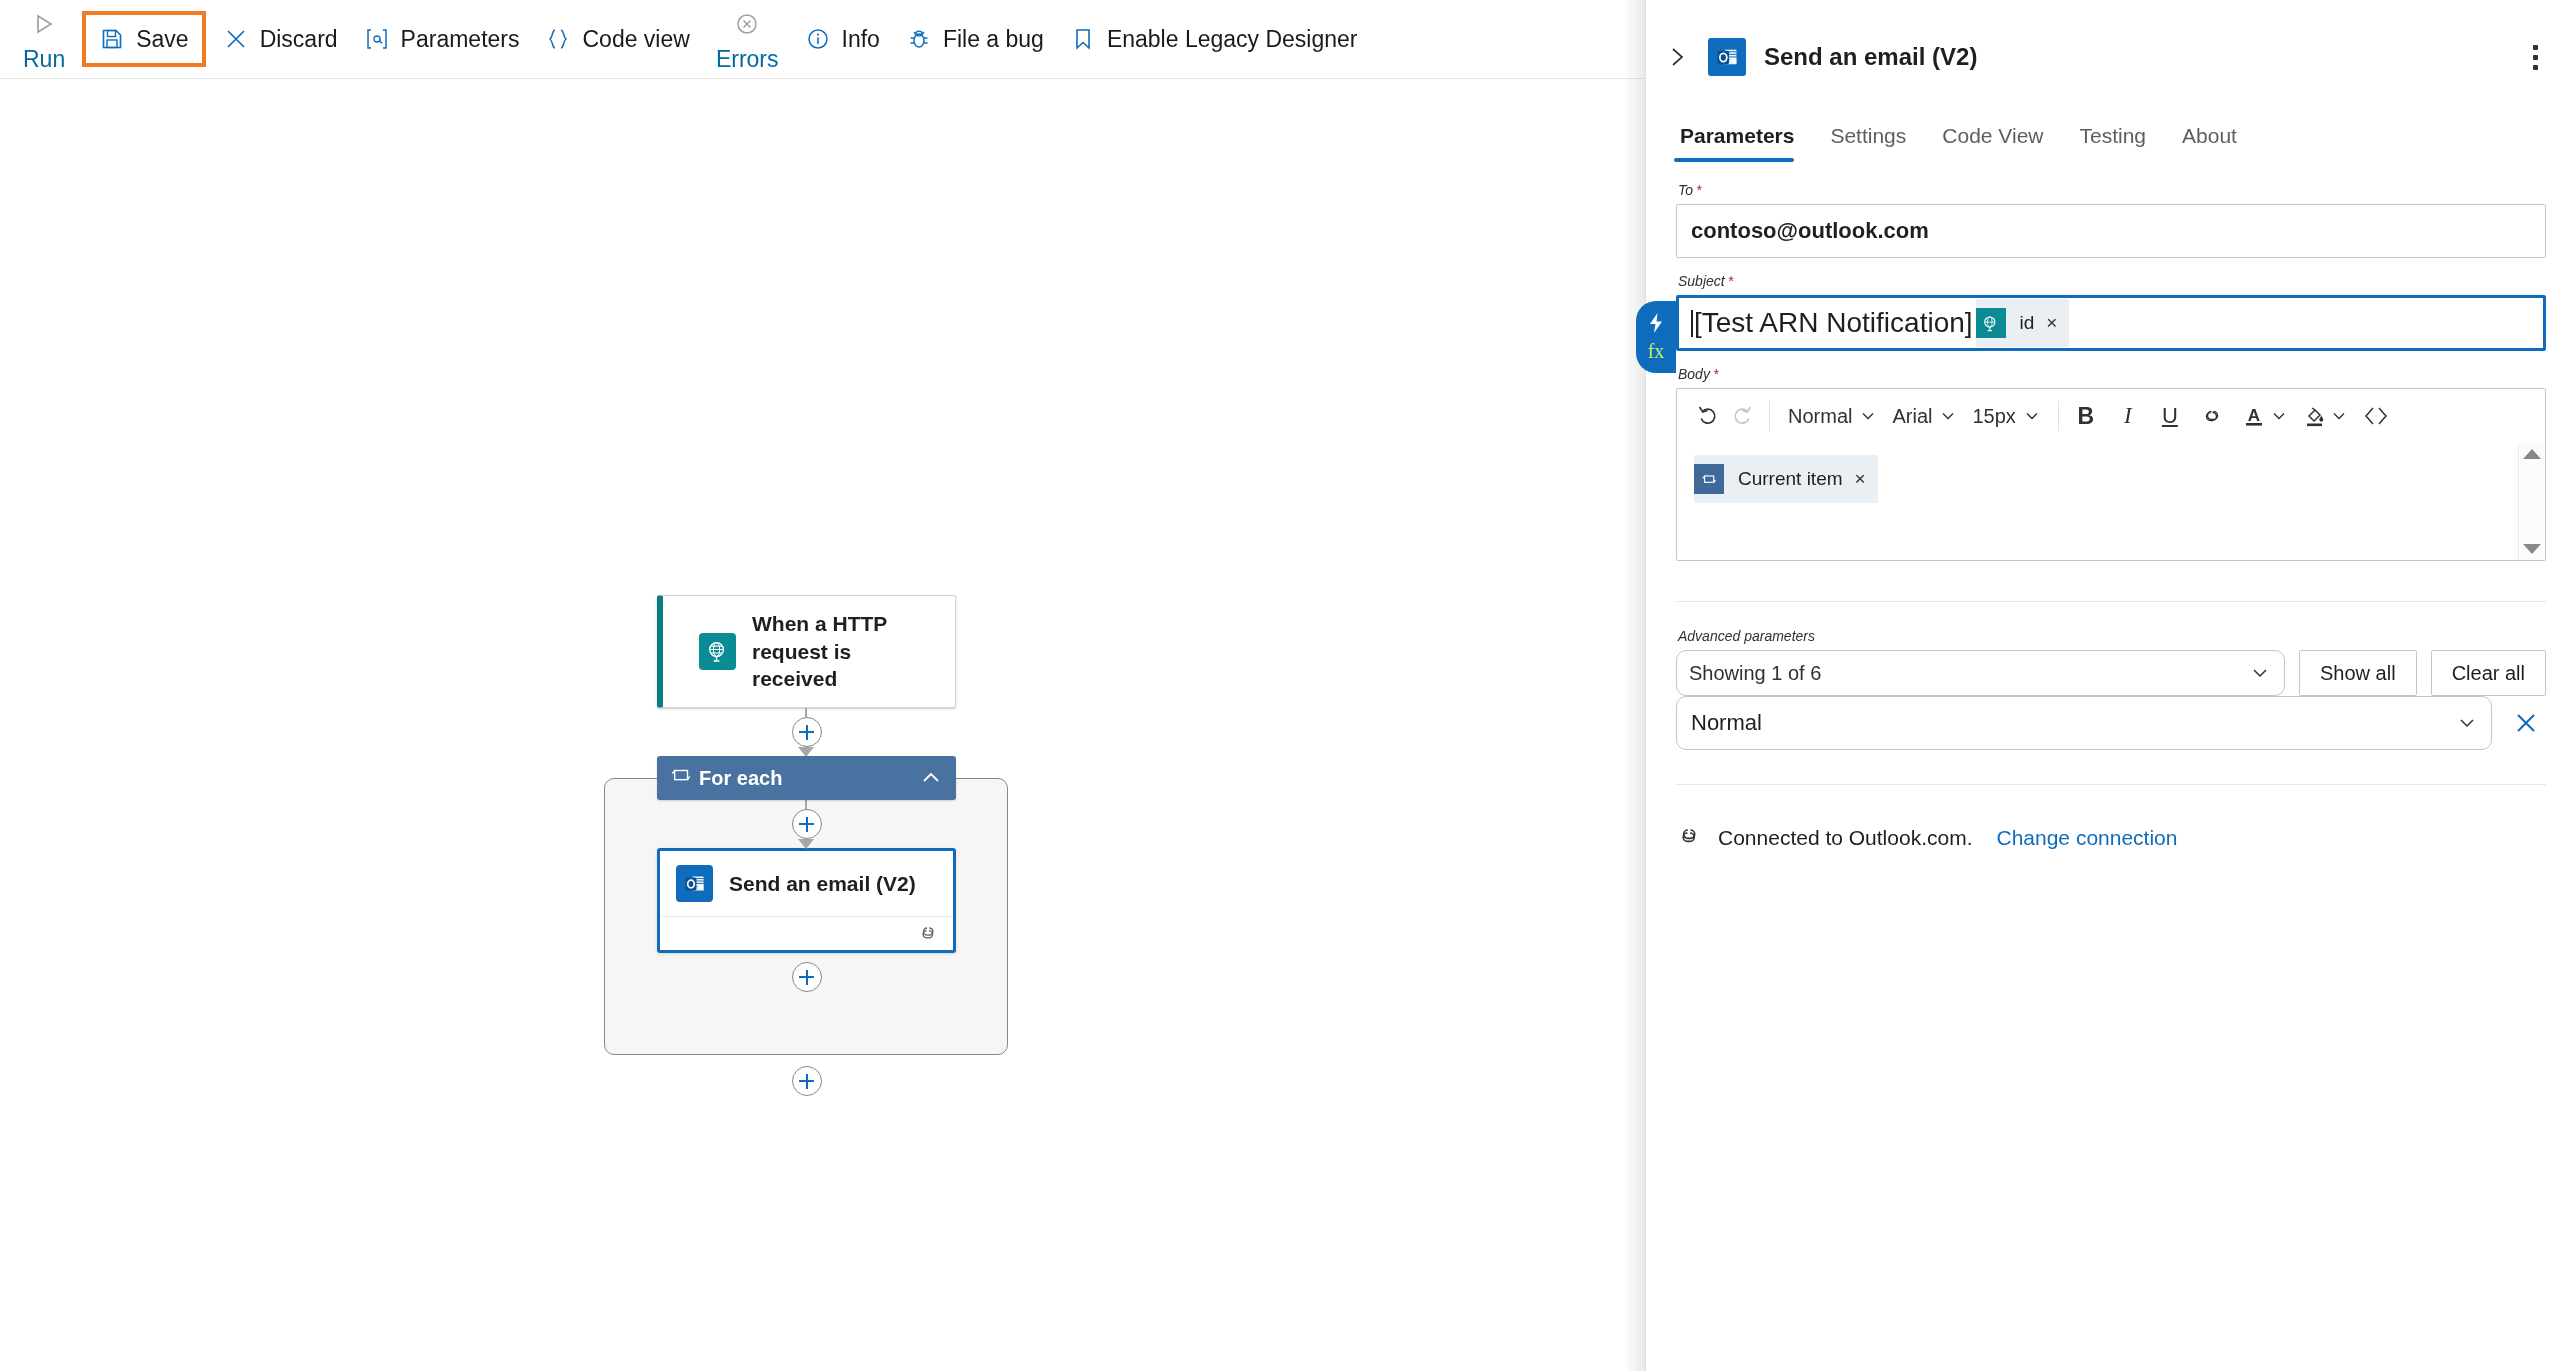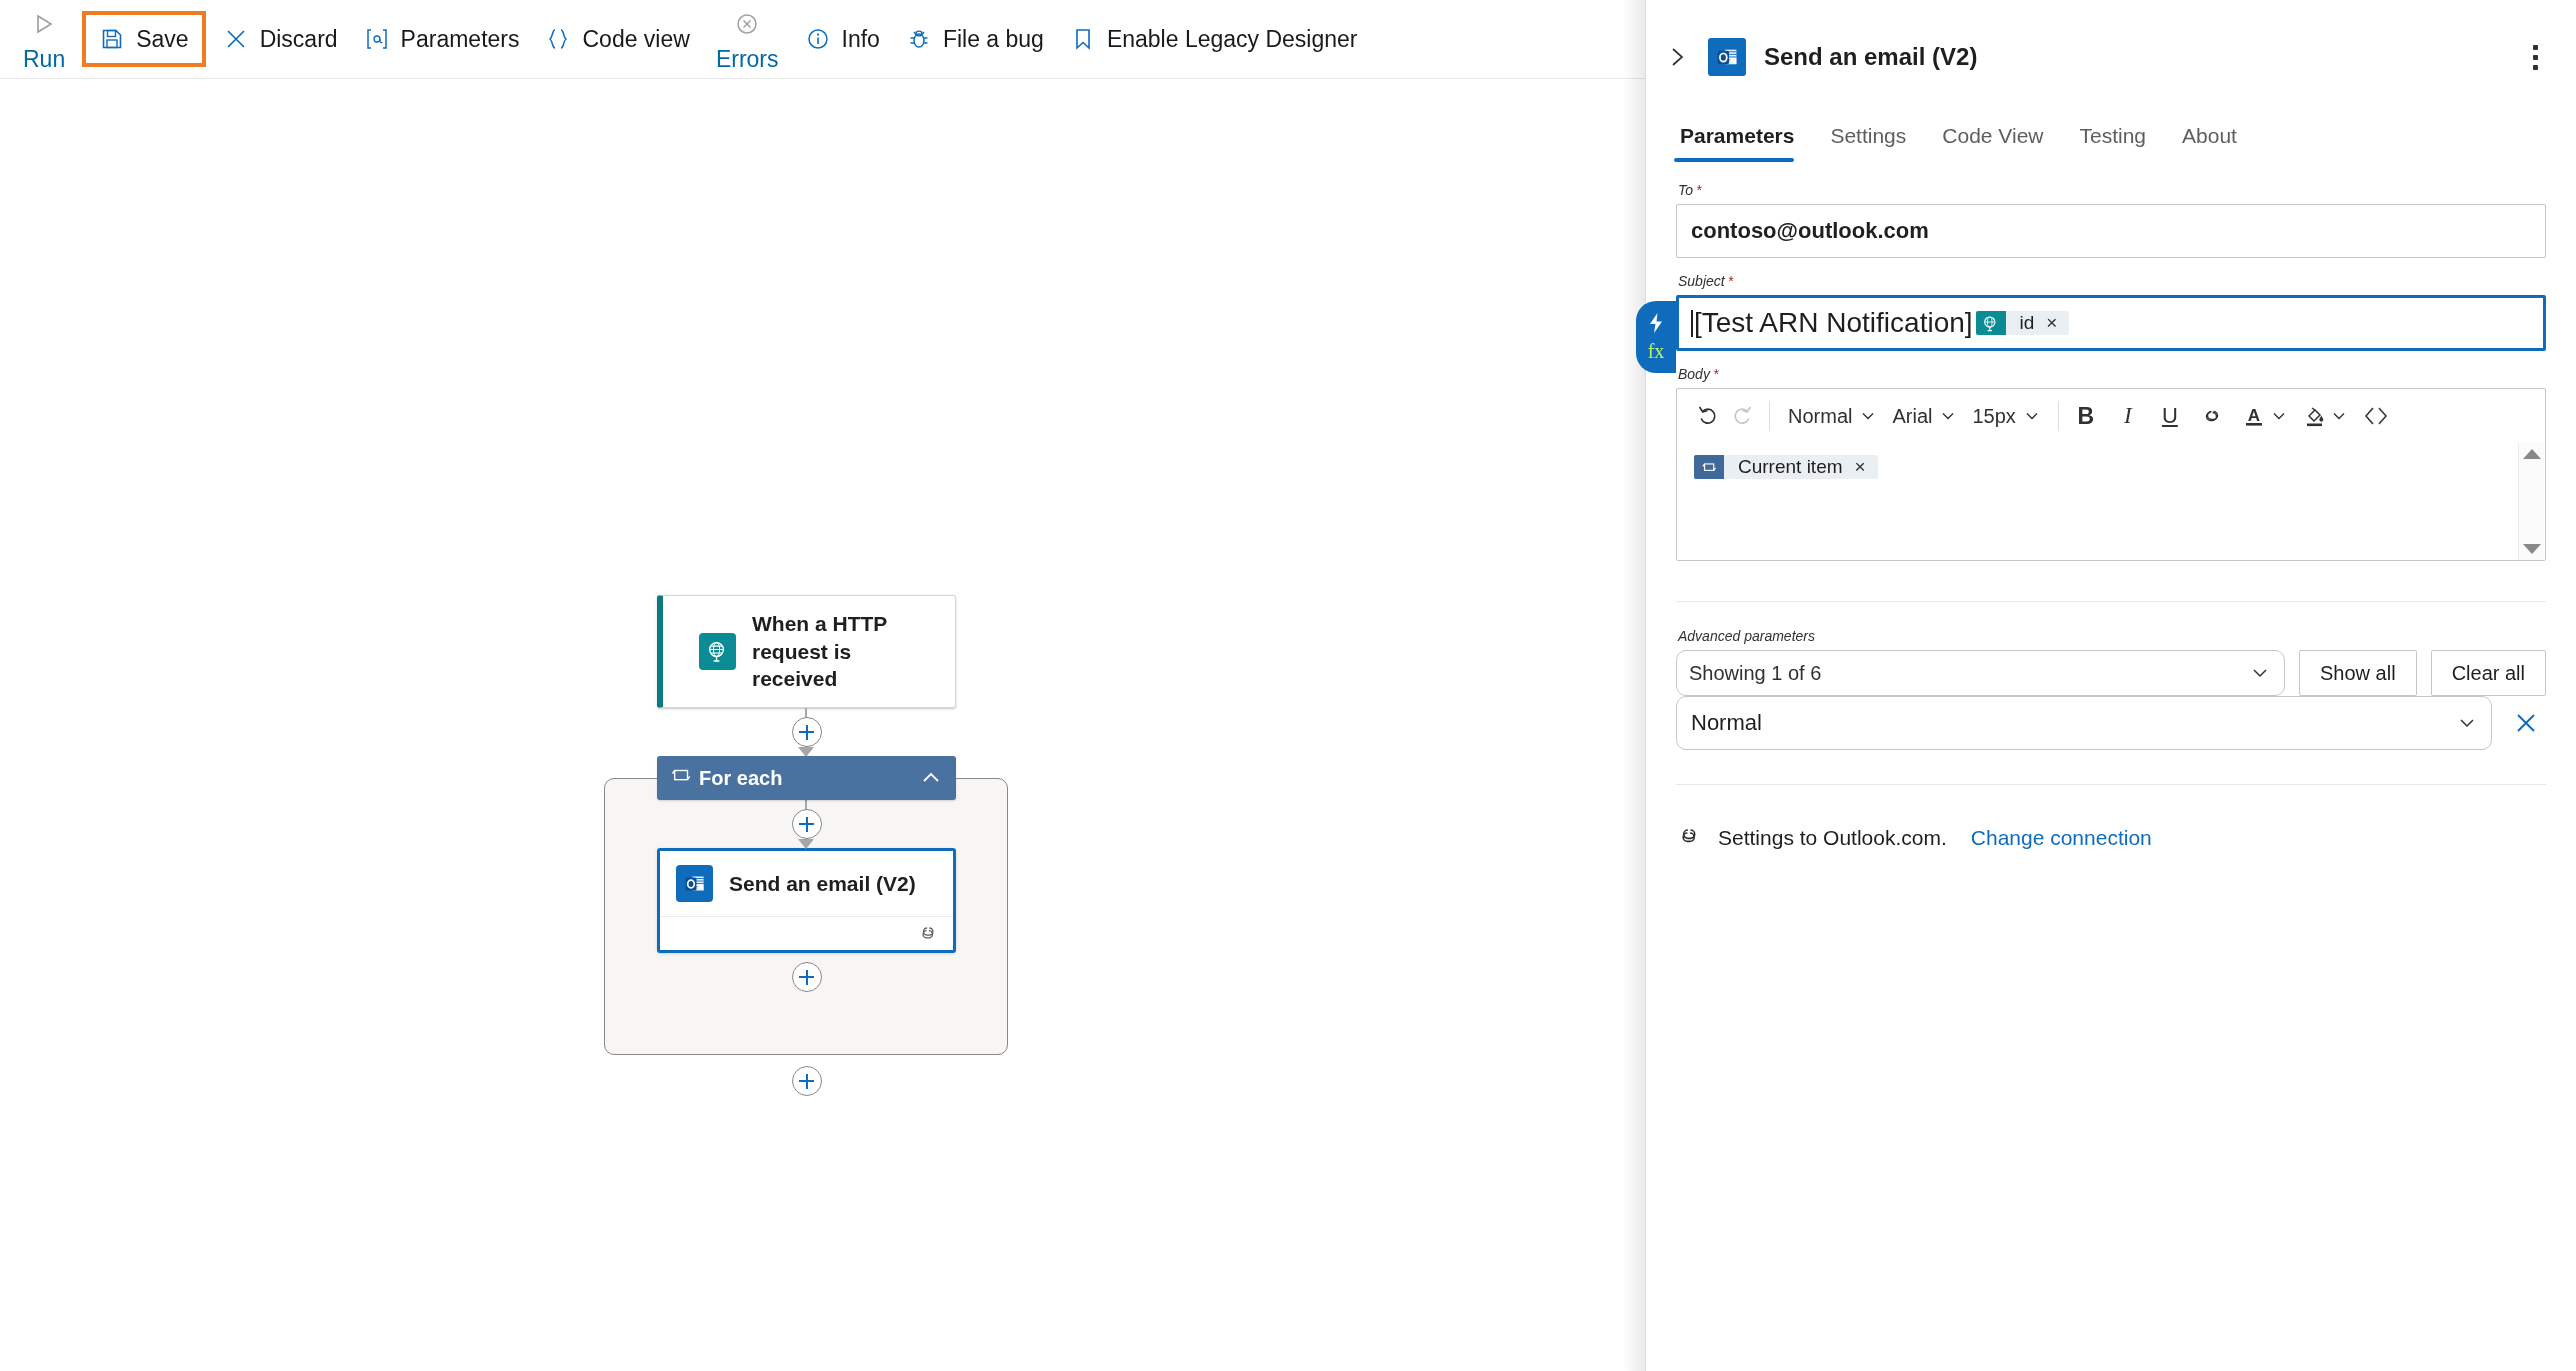--- a/index.html
+++ b/index.html
@@ -140,21 +140,21 @@
     padding: 0 14px; outline: none; font-family: inherit;
   }
   .subject-box {
     position: relative; width: 100%; min-height: 56px; border: 3px solid #0f6cbd; border-radius: 2px;
     background:#ffffff; display:flex; align-items:center; padding: 0 12px; gap: 0;
   }
   .caret-text { font-size: 28px; color: #201f1e; white-space: pre; display:flex; align-items:center; }
   .caret-text::before { content:""; display:inline-block; width:2px; height: 27px; background:#201f1e; margin-right: 1px; }
 
   .token {
-    display: inline-flex; align-items: center; height: 24px; background: #eaeff3; margin-left: 3px;
+    display: inline-flex; align-items: center; height: 48px; background: #eaeff3; margin-left: 3px;
     border-radius: 2px; overflow: hidden; font-size: 19px; color: #201f1e; cursor: pointer;
   }
   .token .tk-ico { width: 30px; height: 30px; display:flex; align-items:center; justify-content:center; flex:0 0 30px; }
   .token .tk-ico.teal { background: #0b8c94; }
   .token .tk-ico.navy { background: #3e6998; }
   .token .tk-label { padding: 0 10px 0 14px; }
   .token .tk-x { padding: 0 12px 0 2px; font-size: 19px; color:#323130; }
 
   .dyn-flyout {
     position: absolute; left: -40px; top: 6px; width: 40px; height: 72px;
@@ -586,20 +586,20 @@
       <div class="divider" style="margin:34px 0 0 0;"></div>
 
       
       <div class="conn-row">
         <span>
           <svg width="26" height="22" viewBox="0 0 26 22">
             <path d="M14.5 5 a4.2 4.2 0 0 1 0 8.4 h-2.6 a4.2 4.2 0 0 1 0 -8.4" fill="none" stroke="#323130" stroke-width="1.6"></path>
             <path d="M11.4 8 a4.2 4.2 0 0 0 0 8.4 h2.6 a4.2 4.2 0 0 0 0 -8.4" fill="none" stroke="#323130" stroke-width="1.6"></path>
           </svg>
         </span>
-        <span class="conn-text">Settings to Outlook.com.</span>
+        <span class="conn-text">Connected to Outlook.com.</span>
         <span class="conn-link">Change connection</span>
       </div>
 
     </div>
   </div>
 </div>
 
 
 </body></html>

